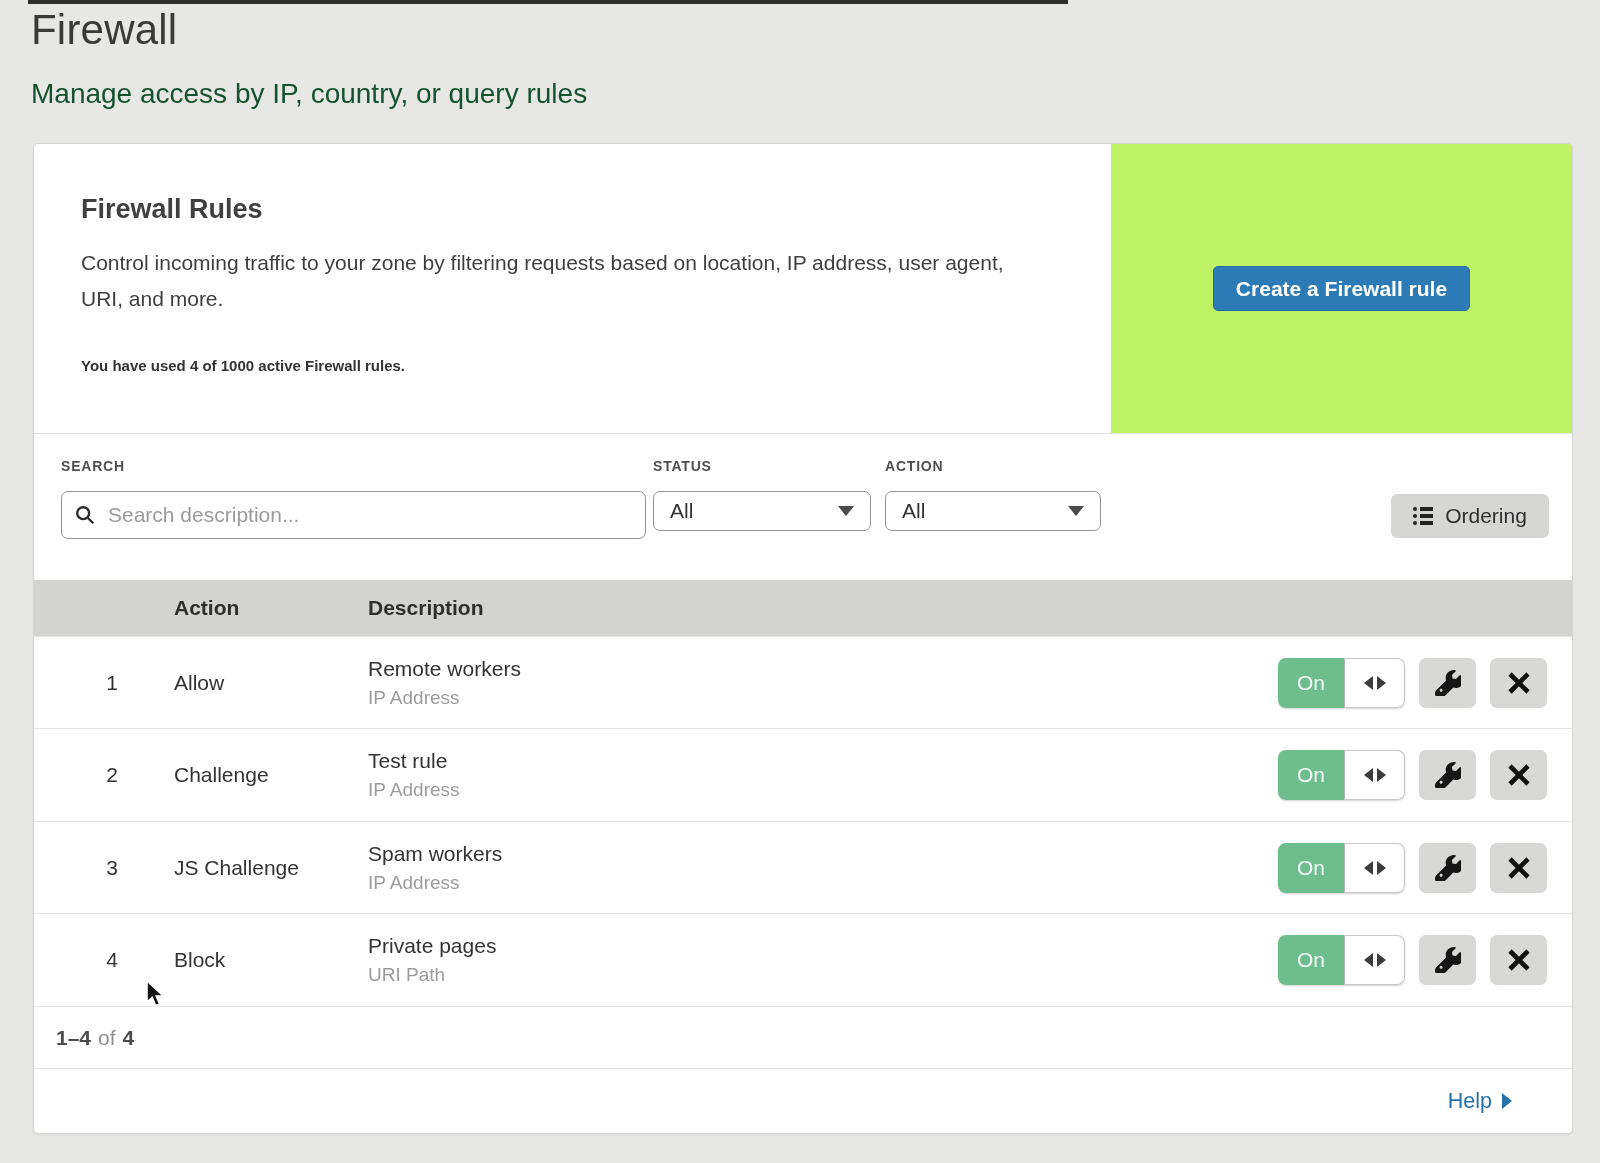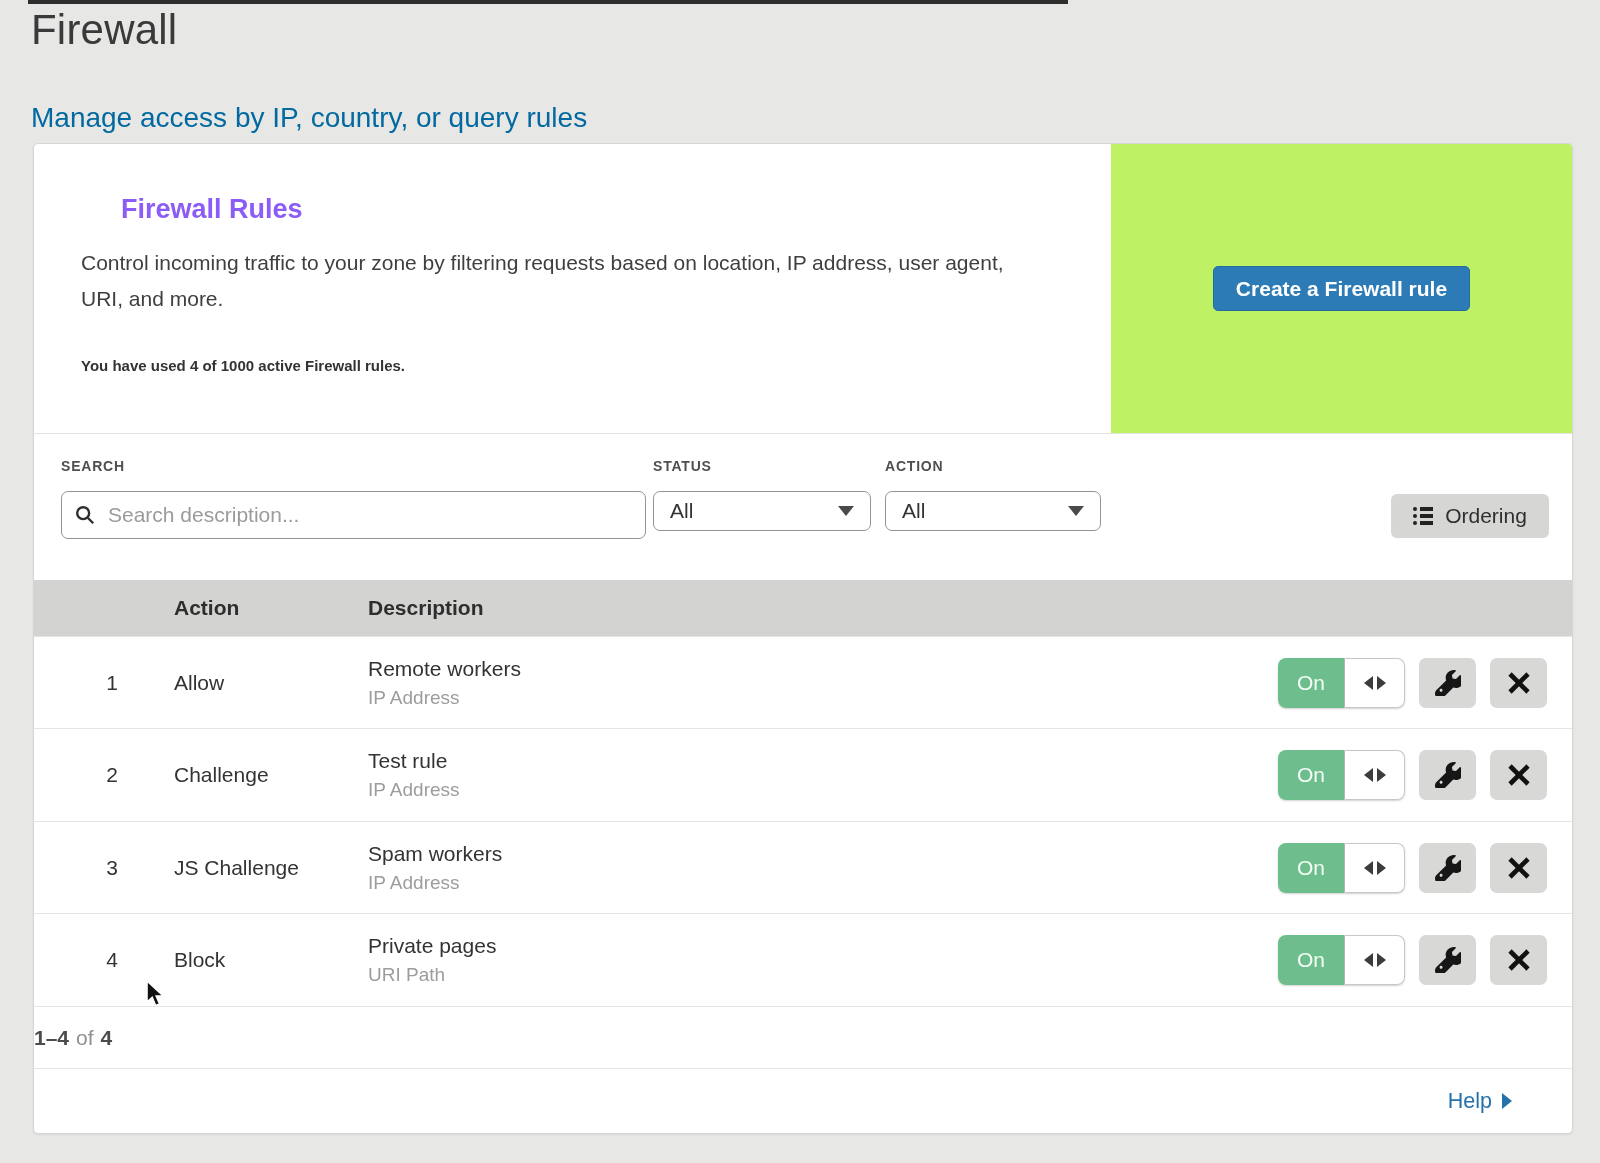--- a/index.html
+++ b/index.html
@@ -14,32 +14,32 @@
   .top-artifact {
     position: absolute; left: 28px; top: 0; width: 1040px; height: 4px;
     background: #191919; opacity: .9;
   }
   .page-title {
     position: absolute; left: 31px; top: 6px;
     font-size: 42px; font-weight: 400; color: #3a3a3a; letter-spacing: .2px;
   }
   .page-subtitle {
     position: absolute; left: 31px; top: 78px;
-    font-size: 28px; font-weight: 400; color: #0369a1; margin-top: 24px;
+    font-size: 28px; font-weight: 400; color: #14532d;
   }
   .card {
     position: absolute; left: 33px; top: 143px; width: 1540px; height: 991px;
     background: #ffffff; border: 1px solid #d6d6d4; border-radius: 5px;
     box-shadow: 0 1px 2px rgba(0,0,0,.07);
     display: flex; flex-direction: column;
   }
   
   .intro { height: 292px; display: flex; border-bottom: 1px solid #e2e2e0; }
   .intro-left { flex: 1; padding: 50px 40px 0 47px; }
-  .intro-heading { font-size: 27px; font-weight: 600; color: #8b5cf6; margin-bottom: 20px; margin-left: 40px; }
+  .intro-heading { font-size: 27px; font-weight: 600; color: #404040; margin-bottom: 20px; }
   .intro-desc { font-size: 21px; line-height: 36px; color: #3f3f3f; max-width: 950px; margin-bottom: 35px; }
   .intro-usage { font-size: 15px; font-weight: 700; color: #333; margin-top: 40px; }
   .intro-right {
     width: 461px; background: #bef264; border-radius: 0 4px 0 0;
     display: flex; align-items: center; justify-content: center;
   }
   .create-btn {
     font-family: "Liberation Sans", sans-serif;
     font-size: 21px; font-weight: 600; color: #ffffff;
     background: #2d7bb6; border: 1px solid #266ba0; border-radius: 5px;
@@ -114,21 +114,21 @@
   }
   .tri-left { width: 0; height: 0; border-top: 7px solid transparent; border-bottom: 7px solid transparent; border-right: 9px solid #3c3c3c; }
   .tri-right { width: 0; height: 0; border-top: 7px solid transparent; border-bottom: 7px solid transparent; border-left: 9px solid #3c3c3c; }
   .icon-btn {
     width: 57px; height: 50px; background: #d8d8d6; border: none; border-radius: 7px;
     display: flex; align-items: center; justify-content: center; cursor: pointer;
   }
   
   .pagination-row {
     height: 63px; border-top: 1px solid #e5e5e3; display: flex; align-items: center;
-    font-size: 21px; gap: 7px;
+    padding-left: 22px; font-size: 21px; gap: 7px;
   }
   .pg-strong { font-weight: 600; color: #4c4c4c; }
   .pg-dim { color: #8f8f8f; }
   .help-row {
     height: 65px; border-top: 1px solid #e5e5e3; display: flex; align-items: center;
     justify-content: flex-end; padding-right: 60px;
   }
   .help-link {
     display: flex; align-items: center; gap: 10px; font-size: 21.5px; color: #2571aa;
     text-decoration: none; cursor: pointer;

